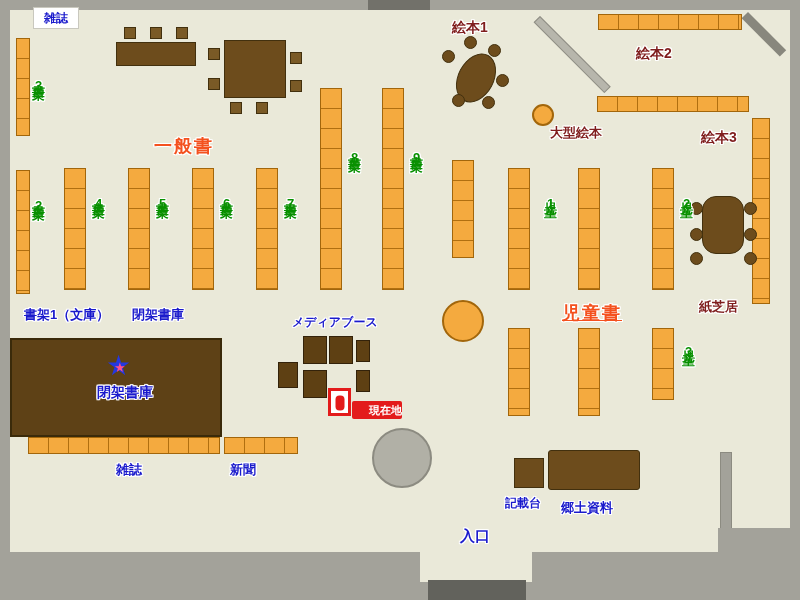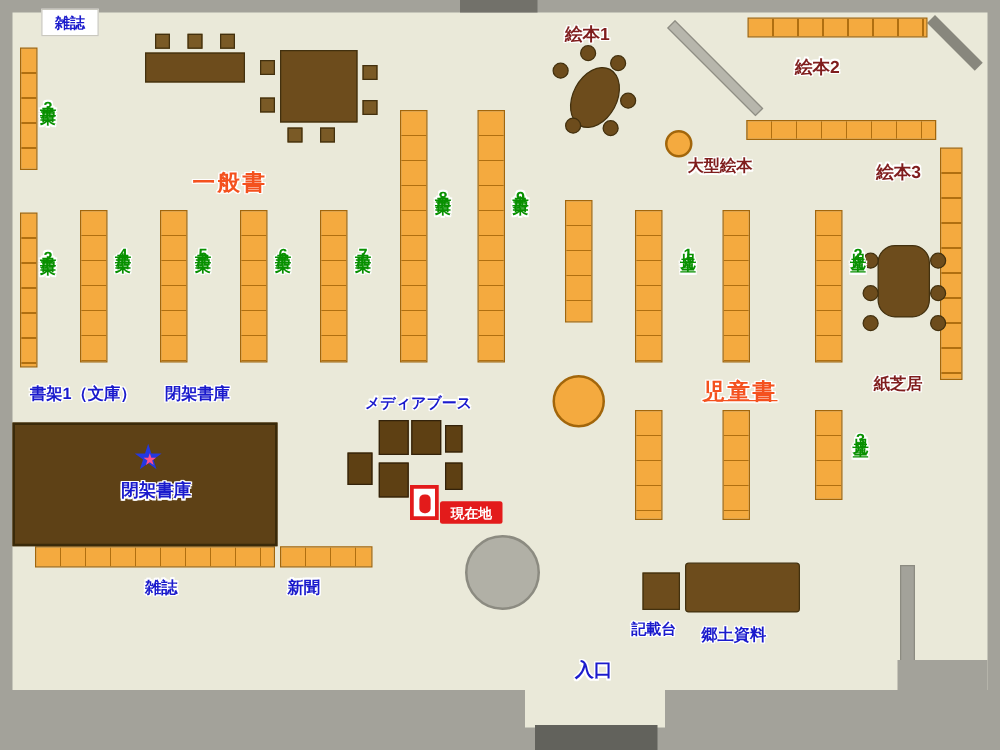--- a/index.html
+++ b/index.html
@@ -104,21 +104,21 @@
 
   <div class="abs booth" style="left:303px;top:336px;width:24px;height:28px;"></div>
   <div class="abs booth" style="left:329px;top:336px;width:24px;height:28px;"></div>
   <div class="abs booth" style="left:356px;top:340px;width:14px;height:22px;"></div>
   <div class="abs booth" style="left:278px;top:362px;width:20px;height:26px;"></div>
   <div class="abs booth" style="left:303px;top:370px;width:24px;height:28px;"></div>
   <div class="abs booth" style="left:356px;top:370px;width:14px;height:22px;"></div>
   <div class="abs current-booth" style="left:328px;top:388px;width:23px;height:28px;">
     <span class="current-pin"></span>
   </div>
-  <div class="abs badge" style="left:352px;top:401px;width:50px;height:18px;">
+  <div class="abs badge" style="left:352px;top:401px;width:50px;height:18px;justify-content:flex-end;">
     <span>現在地</span>
   </div>
 
   <div class="abs" style="left:10px;top:338px;width:212px;height:99px;background:#5e4116;border:2px solid #3a2a0a;box-sizing:border-box;"></div>
   <div class="abs" style="left:106px;top:352px;width:32px;height:32px;">
     <span class="star-big">★</span>
     <span class="star-small">★</span>
   </div>
   <div class="abs blabel" style="left:70px;top:384px;width:110px;text-align:center;font-size:14px;">閉架書庫</div>
 

